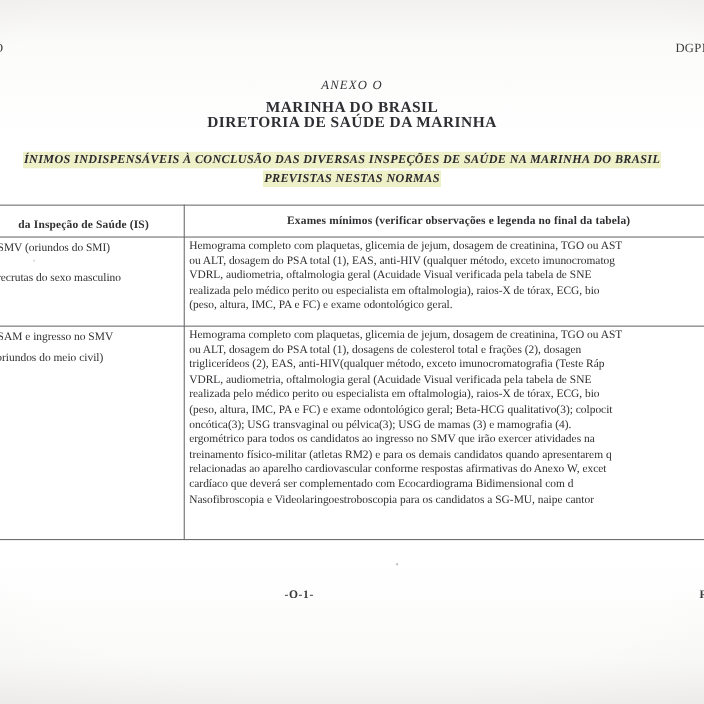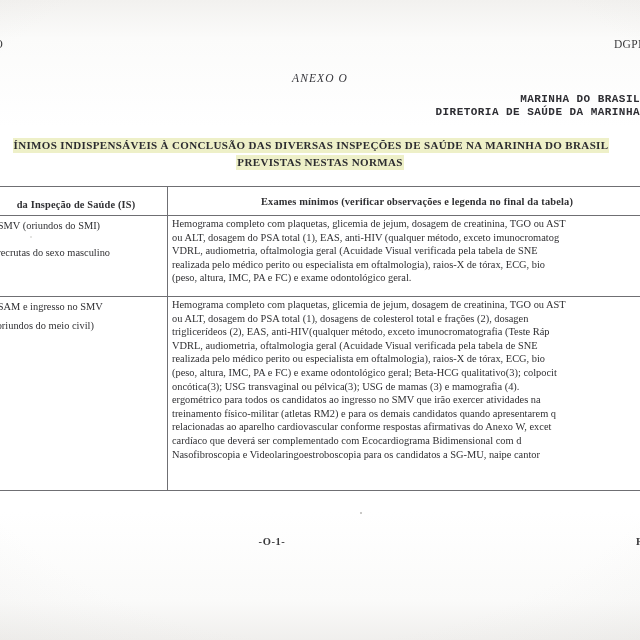--- a/index.html
+++ b/index.html
@@ -50,27 +50,26 @@
     font-size: 11.5px;
     letter-spacing: 1.1px;
     color: #35353a;
     font-style: italic;
   }
   .org {
     position: absolute;
     top: 93px;
     left: 0;
     width: 640px;
-    text-align: right;
+    text-align: center;
     font-weight: bold;
-    font-size: 11px;
+    font-size: 14px;
     line-height: 12.6px;
     letter-spacing: 0.45px;
     color: #2e2e33;
-    font-family: Liberation Mono, monospace;
   }
   .org div { white-space: nowrap; }
 
   
   .hl-wrap {
     position: absolute;
     top: 139px;
     left: 0;
     width: 640px;
     text-align: center;
@@ -83,20 +82,21 @@
     white-space: nowrap;
     margin-left: -18px;
   }
   .hl-line2 {
     margin-top: 5px;
   }
   .hl {
     background-color: #eef0c8;
     padding: 1px 1px 2px 1px;
     box-decoration-break: clone;
+    font-style: italic;
     -webkit-box-decoration-break: clone;
   }
 
   
   #tbl {
     position: absolute;
     top: 186px;
     left: -16px;
     width: 680px;
     height: 305px;

